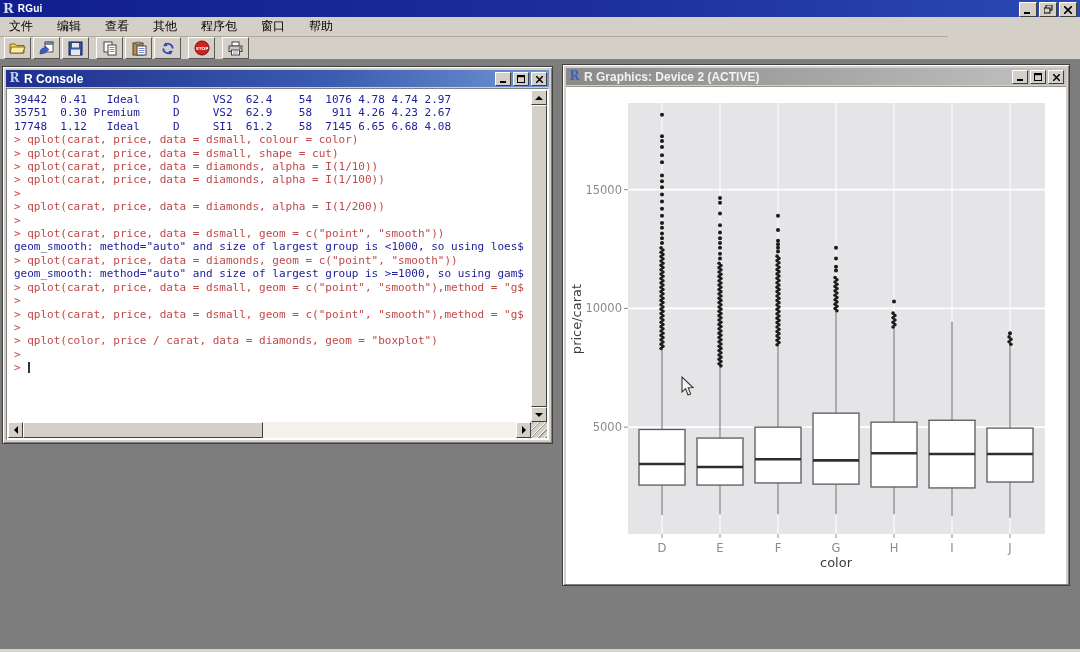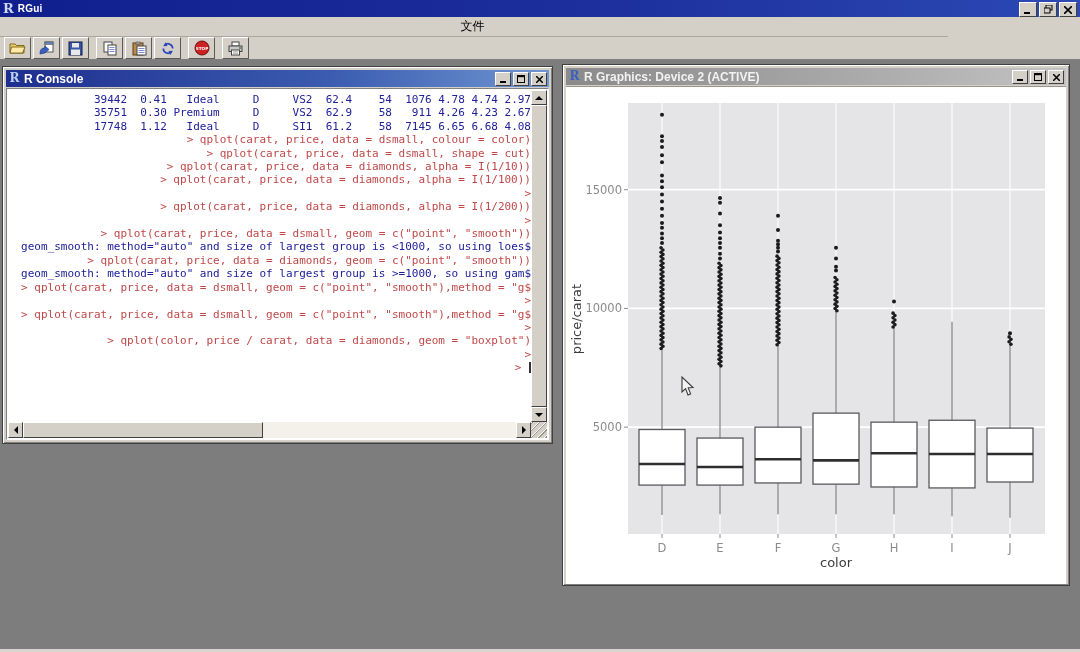--- a/index.html
+++ b/index.html
@@ -14,21 +14,21 @@
     font-size:13px;line-height:13px;margin-right:4px;}
   .title-text{color:#fff;font-weight:bold;font-size:10px;letter-spacing:.2px;}
   .tb-btns{position:absolute;right:3px;top:2px;display:flex;gap:2px;}
   .wbtn{width:16px;height:13px;background:#d4d0c8;border:1px solid;
     border-color:#fff #404040 #404040 #fff;display:flex;align-items:center;
     justify-content:center;}
   .wbtn svg{display:block;}
 
   .menubar{position:absolute;left:0;top:17px;width:948px;height:19px;
     background:#d4d0c8;border-bottom:1px solid #aca899;display:flex;
-    align-items:center;font-size:12px;color:#000;flex-direction:column;}
+    align-items:center;font-size:12px;color:#000;}
   .menu-item{padding:1px 12px 2px 12px;}
   .menu-item:first-child{padding-left:9px;}
 
   .toolbar{position:absolute;left:0;top:37px;width:1080px;height:23px;
     background:#d4d0c8;border-bottom:1px solid #808080;display:flex;
     align-items:center;padding-left:4px;box-sizing:border-box;gap:2px;}
   .tbtn{width:25px;height:20px;background:#d4d0c8;border:1px solid;
     border-color:#fff #5a5a5a #5a5a5a #fff;display:flex;align-items:center;
     justify-content:center;}
   .tbtn.gap{margin-left:5px;}
@@ -52,21 +52,21 @@
     font-size:12px;line-height:13px;}
   .ctitle.inactive .rlogo{color:#3c5fc0;}
   .ctitle .wtext{color:#fff;font-weight:bold;font-size:12px;white-space:nowrap;}
   .ctitle.inactive .wtext{color:#f2f2f2;}
   .ctitle .tb-btns{right:2px;top:2px;}
   .ctitle .wbtn{width:14px;height:12px;}
 
   
   .console-win{left:2px;top:6px;width:551px;height:378px;}
   .cbody{position:absolute;left:3px;top:21px;right:3px;bottom:3px;
-    background:#fff;border:1px solid;border-color:#808080 #fff #fff #808080;text-align:right;}
+    background:#fff;border:1px solid;border-color:#808080 #fff #fff #808080;}
   .console-text{position:absolute;left:1px;top:1px;right:17px;bottom:17px;
     overflow:hidden;padding:3px 0 0 6px;
     font-family:"DejaVu Sans Mono", monospace;font-size:11px;line-height:13.4px;}
   .cline{white-space:pre;}
   .cline.out{color:#20209a;}
   .cline.in{color:#c04848;}
   .caret{display:inline-block;width:2px;height:11px;background:#333;
     vertical-align:-2px;margin-left:1px;}
 
   .vscroll{position:absolute;top:1px;right:1px;width:16px;bottom:17px;

